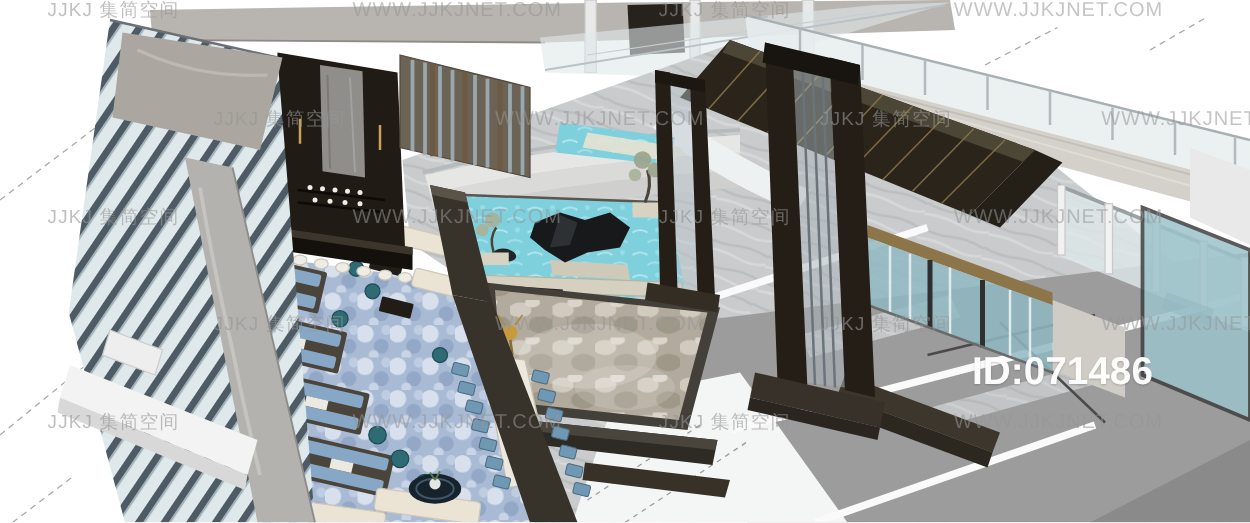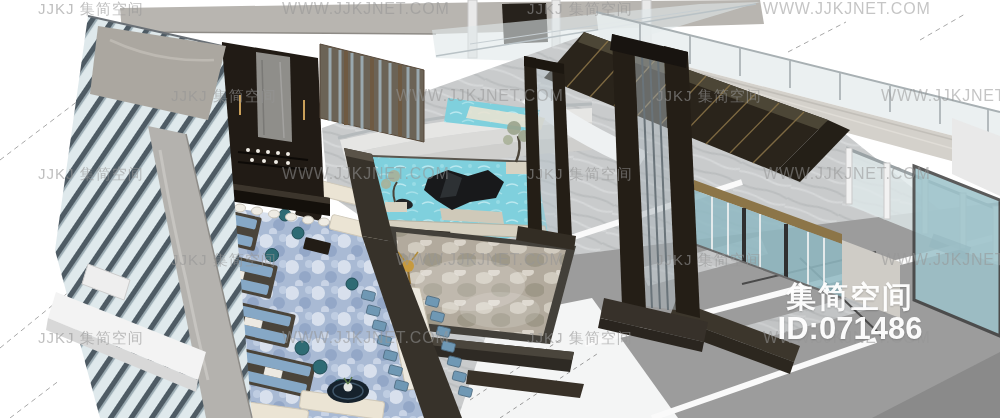--- a/index.html
+++ b/index.html
@@ -445,17 +445,16 @@
       <span class="wm wm-url" style="left: 396px; top: 252px;">WWW.JJKJNET.COM</span>
       <span class="wm wm-logo" style="left: 656px; top: 252px;">JJKJ 集简空间</span>
       <span class="wm wm-url" style="left: 881px; top: 252px;">WWW.JJKJNET.COM</span>
       <span class="wm wm-logo" style="left: 38px; top: 330px;">JJKJ 集简空间</span>
       <span class="wm wm-url" style="left: 282px; top: 330px;">WWW.JJKJNET.COM</span>
       <span class="wm wm-logo" style="left: 527px; top: 330px;">JJKJ 集简空间</span>
       <span class="wm wm-url" style="left: 763px; top: 330px;">WWW.JJKJNET.COM</span>
     </div>
 
 <div class="bigwm">
-  <div class="bigwm-name">集简空间</div>
   <div class="bigwm-id">ID:071486</div>
 </div>
 
 </div>
 
 </body></html>

